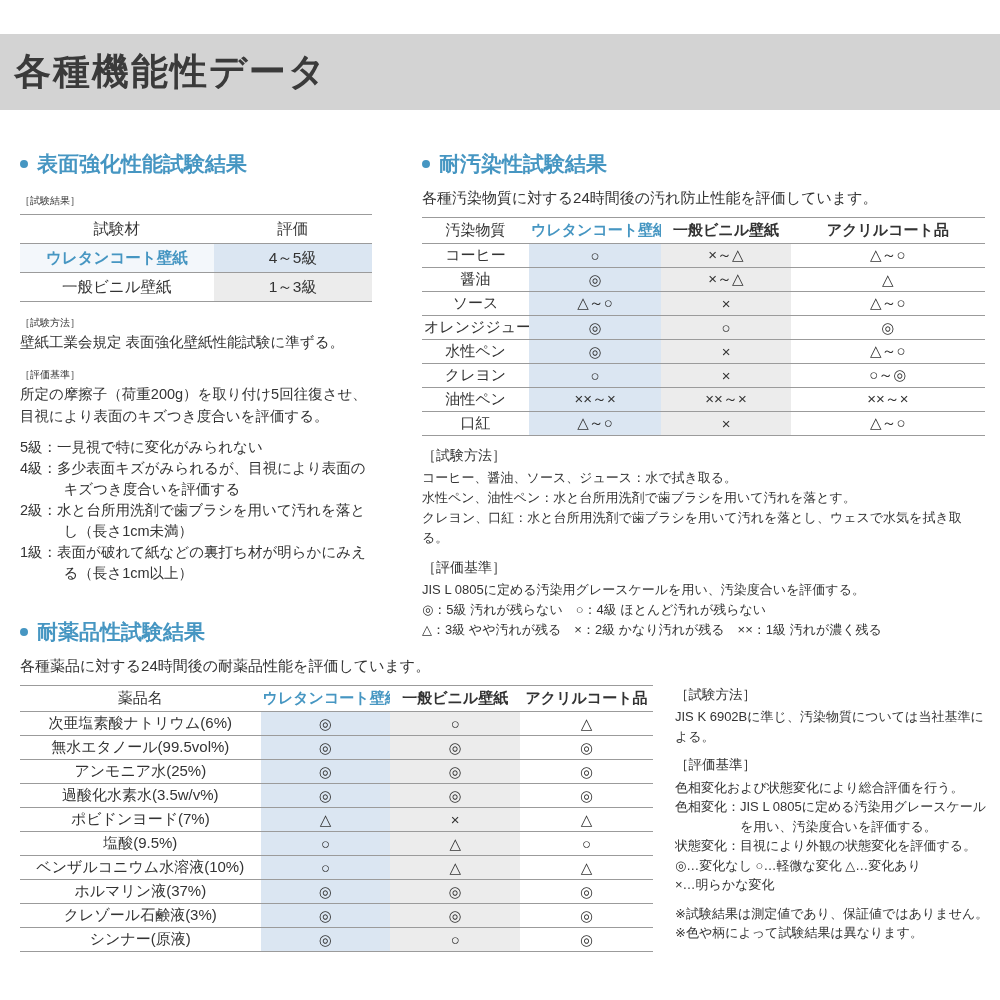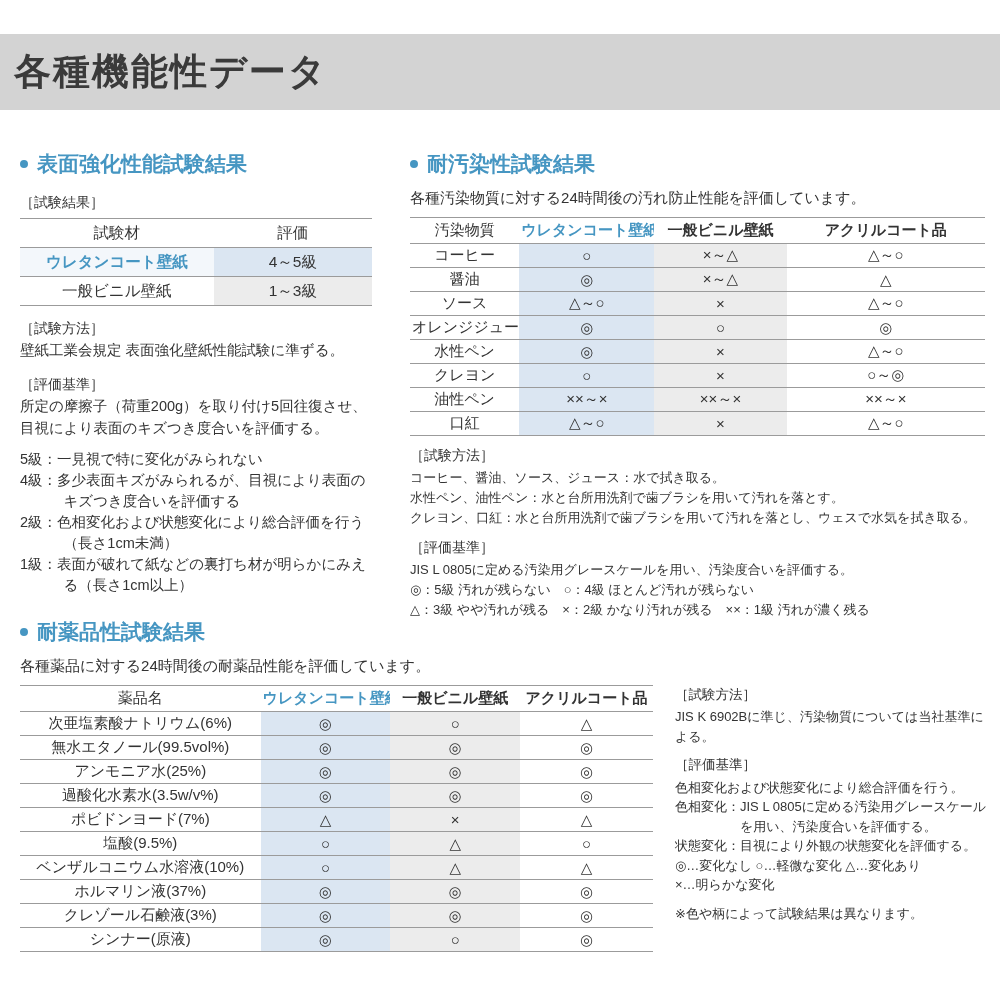--- a/index.html
+++ b/index.html
@@ -20,21 +20,21 @@
   }
   
   .sec-heading {
     display:flex; align-items:center; gap:9px;
     color:var(--accent-blue,#4696c2); font-size:21px; font-weight:bold;
   }
   .bullet {
     flex:none; width:7px; height:7px; background:#fff;
     border:4.5px solid var(--accent-blue,#4696c2); border-radius:50%;
   }
-  .bracket { font-size:14px; color:#333; }
+  .bracket { font-size:10px; color:#333; }
   .body-text { font-size:14.5px; line-height:1.5; }
   
   table.t { border-collapse:collapse; width:100%; table-layout:fixed; }
   .t th, .t td {
     border-top:1px solid var(--rule-gray,#9b9b9b);
     border-bottom:1px solid var(--rule-gray,#9b9b9b);
     text-align:center; padding:2px 2px; font-weight:normal;
     overflow:hidden; white-space:nowrap;
   }
   
@@ -53,21 +53,21 @@
   .t-wide td { height:23px; font-size:15px; }
   .t-wide tbody td:nth-child(2) { background:var(--highlight-blue-bg,#dbe6f2); }
   .t-wide tbody td:nth-child(3) { background:var(--highlight-gray-bg,#ececec); }
   .t-stain th:nth-child(1), .t-stain td:nth-child(1) { width:19%; }
   .t-stain th:nth-child(2), .t-stain td:nth-child(2) { width:23.5%; }
   .t-stain th:nth-child(3), .t-stain td:nth-child(3) { width:23%; }
   .t-chem  th:nth-child(1), .t-chem  td:nth-child(1) { width:38%; }
   .t-chem  th:nth-child(2), .t-chem  td:nth-child(2) { width:20.5%; }
   .t-chem  th:nth-child(3), .t-chem  td:nth-child(3) { width:20.5%; }
   
-  .top-row { position:absolute; top:150px; left:20px; width:965px; display:flex; gap:38px; }
+  .top-row { position:absolute; top:150px; left:20px; width:965px; display:flex; gap:50px; }
   .col-left  { flex:none; width:352px; }
   .col-right { flex:1; }
   .col-left  .bracket { margin:14px 0 2px; }
   .col-left  .table-caption { margin:16px 0 2px; }
   .grades { margin-top:10px; font-size:14.5px; line-height:1.45; }
   .grade  { padding-left:3em; text-indent:-3em; }
   .subtitle { font-size:15px; margin:11px 0 9px; }
   .notes-block { font-size:13px; line-height:1.55; }
   .col-right .notes-block .bracket { font-size:14px; margin:9px 0 1px; }
   .col-right table { margin-top:2px; }
@@ -119,21 +119,21 @@
       </table>
 
       <div class="bracket">［試験方法］</div>
       <div class="body-text">壁紙工業会規定 表面強化壁紙性能試験に準ずる。</div>
       <div class="bracket">［評価基準］</div>
       <div class="body-text">所定の摩擦子（荷重200g）を取り付け5回往復させ、目視により表面のキズつき度合いを評価する。</div>
 
       <div class="grades">
           <div class="grade">5級：一見視で特に変化がみられない</div>
           <div class="grade">4級：多少表面キズがみられるが、目視により表面のキズつき度合いを評価する</div>
-          <div class="grade">2級：色相変化および状態変化により総合評価を行う（長さ1cm未満）</div>
+          <div class="grade">2級：水と台所用洗剤で歯ブラシを用いて汚れを落とし（長さ1cm未満）</div>
           <div class="grade">1級：表面が破れて紙などの裏打ち材が明らかにみえる（長さ1cm以上）</div>
         </div>
     </section>
 
     <section class="col-right">
       <h2 class="sec-heading">
         <span class="bullet"></span>
         <span>耐汚染性試験結果</span>
       </h2>
       <div class="subtitle">各種汚染物質に対する24時間後の汚れ防止性能を評価しています。</div>
@@ -305,19 +305,20 @@
         <div class="gap"></div>
         <div class="bracket">［評価基準］</div>
         <div class="notes-criteria">
             <div>色相変化および状態変化により総合評価を行う。</div>
             <div>色相変化：JIS L 0805に定める汚染用グレースケールを用い、汚染度合いを評価する。</div>
             <div>状態変化：目視により外観の状態変化を評価する。</div>
             <div>◎…変化なし ○…軽微な変化 △…変化あり</div>
             <div>×…明らかな変化</div>
           </div>
         <div class="disclaimers">
+            <div>※試験結果は測定値であり、保証値ではありません。</div>
             <div>※色や柄によって試験結果は異なります。</div>
           </div>
       </aside>
     </div>
   </section>
 
 </div>
 
 </body></html>

